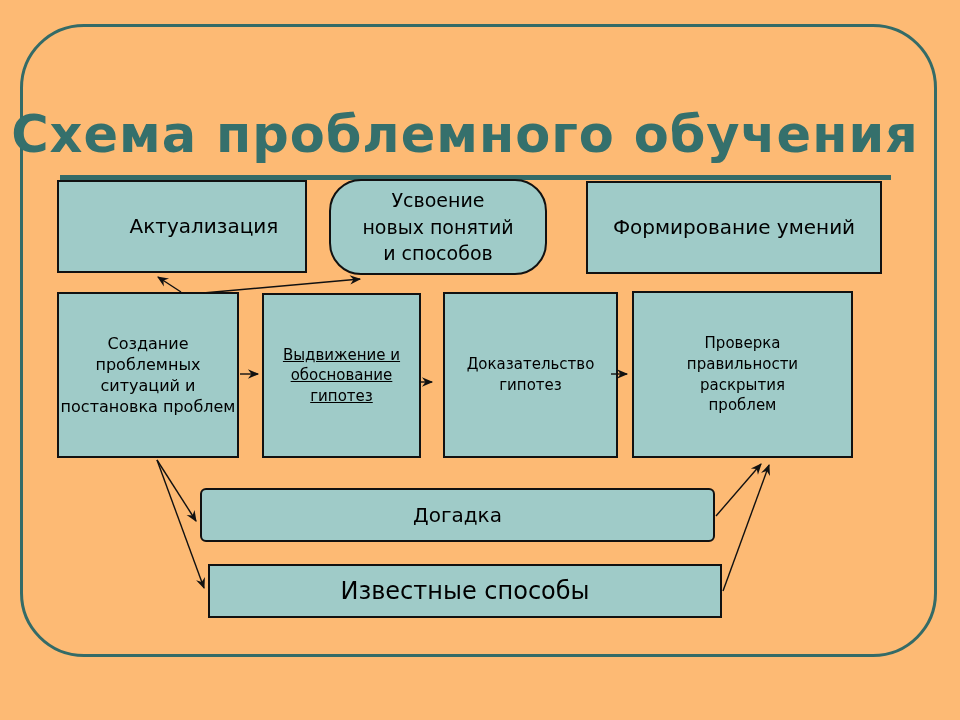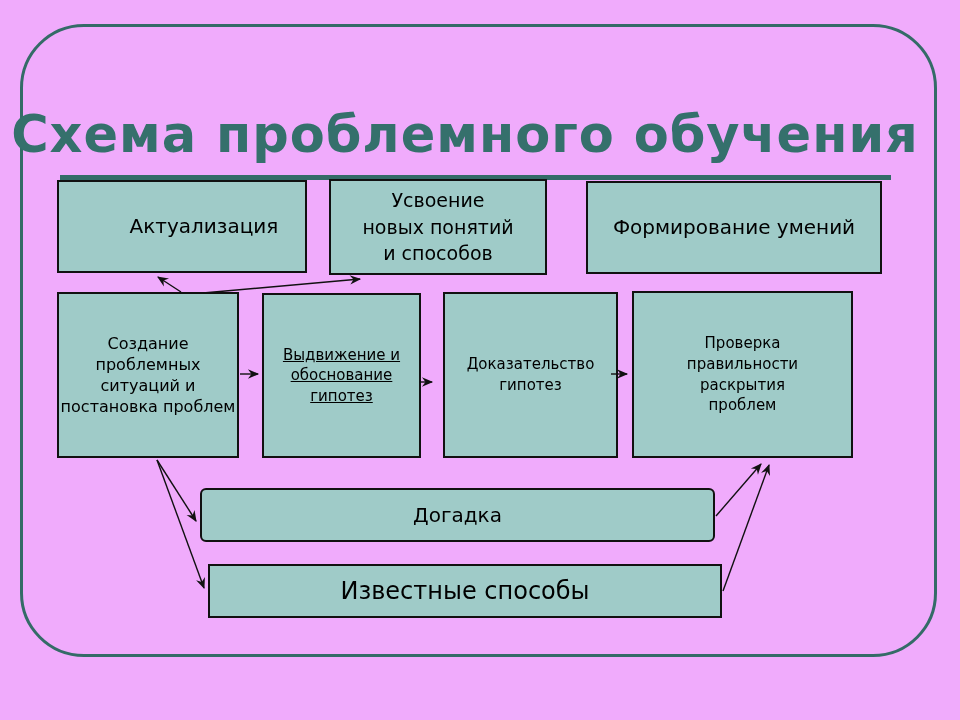--- a/index.html
+++ b/index.html
@@ -5,21 +5,21 @@
   html, body {
     margin: 0;
     padding: 0;
     background: #ffffff;
     font-family: "DejaVu Sans", "Liberation Sans", sans-serif;
   }
   #slide {
     position: relative;
     width: 960px;
     height: 720px;
-    background: #f0abfc;
+    background: #fdba74;
     overflow: hidden;
   }
   .frame {
     position: absolute;
     left: 20px;
     top: 24px;
     width: 917px;
     height: 633px;
     border: 3px solid var(--frame, #346B67);
     border-radius: 64px;
@@ -53,21 +53,21 @@
     box-sizing: border-box;
     display: flex;
     align-items: center;
     justify-content: center;
     text-align: center;
     color: var(--diagram-text, #000000);
     white-space: pre-line;
     line-height: 1.35;
   }
   #box-actualization   { left: 57px;  top: 180px; width: 250px; height: 93px;  font-size: 20px; padding-left: 44px; }
-  #box-new-concepts    { left: 329px; top: 179px; width: 218px; height: 96px;  font-size: 19px; line-height: 1.4; }
+  #box-new-concepts    { left: 329px; top: 179px; width: 218px; height: 96px;  font-size: 19px; line-height: 1.4; border-radius: 32px; }
   #box-skills-formation{ left: 586px; top: 181px; width: 296px; height: 93px;  font-size: 20px; }
   #box-problem-situations    { left: 57px;  top: 292px; width: 182px; height: 166px; font-size: 16px; line-height: 1.32; text-align: center; }
   #box-hypothesis-advancement{ left: 262px; top: 293px; width: 159px; height: 165px; font-size: 15px; text-decoration: underline; }
   #box-hypothesis-proof      { left: 435px; top: 292px; width: 175px; height: 166px; font-size: 15px; line-height: 1.4; margin-left: 8px; }
   #box-solution-check        { left: 632px; top: 291px; width: 221px; height: 167px; font-size: 15px; line-height: 1.38; }
   #box-guess         { left: 200px; top: 488px; width: 515px; height: 54px; font-size: 20px; border-radius: 6px; }
   #box-known-methods { left: 208px; top: 564px; width: 514px; height: 54px; font-size: 24px; }
   #arrows {
     position: absolute;
     left: 0; top: 0;

